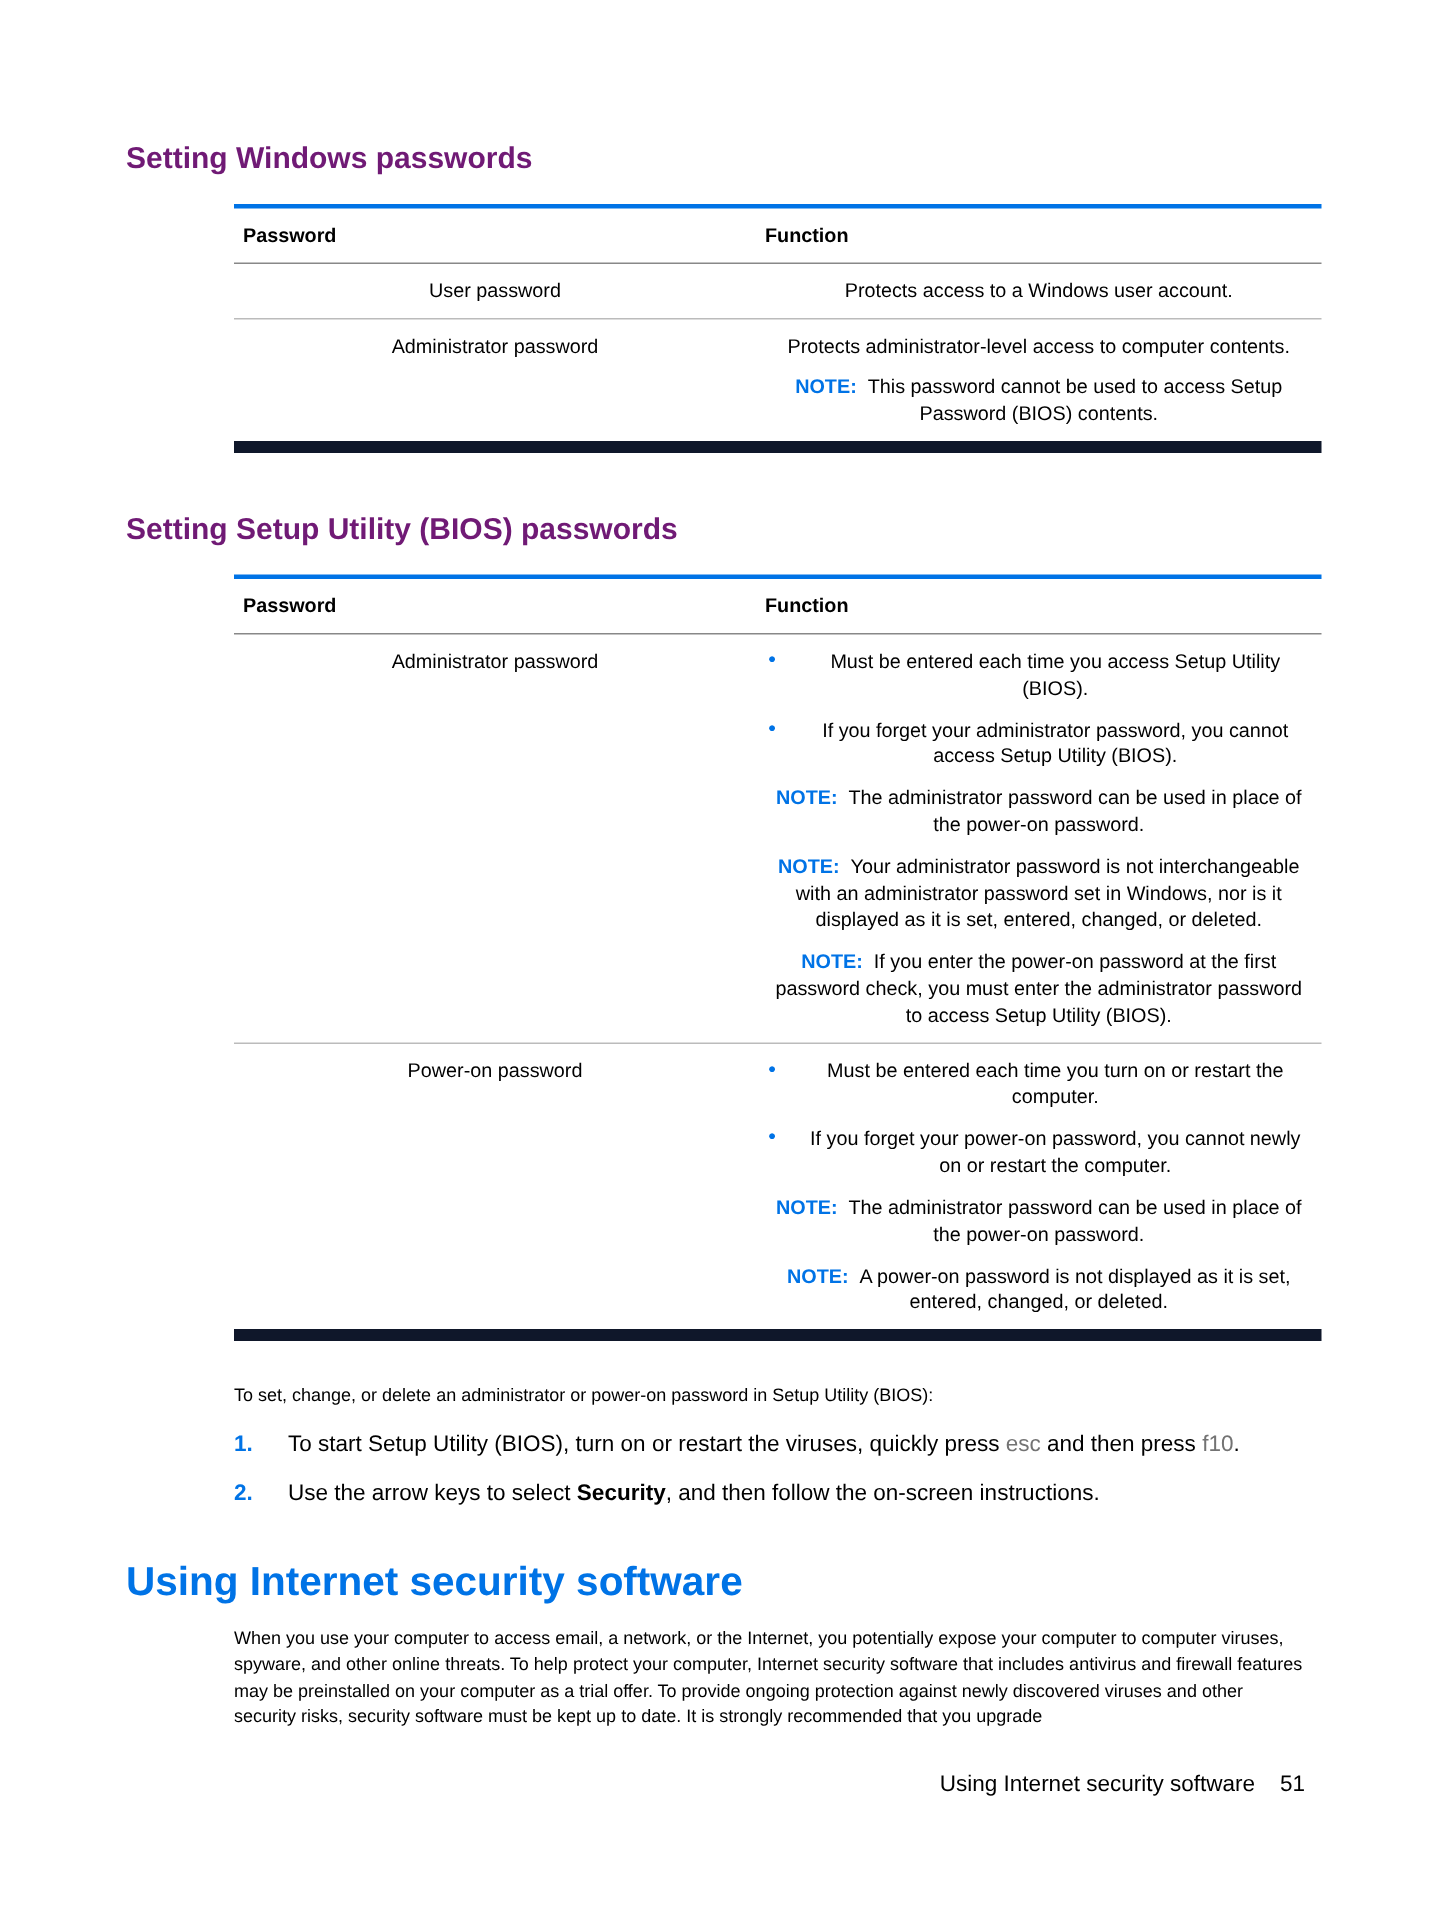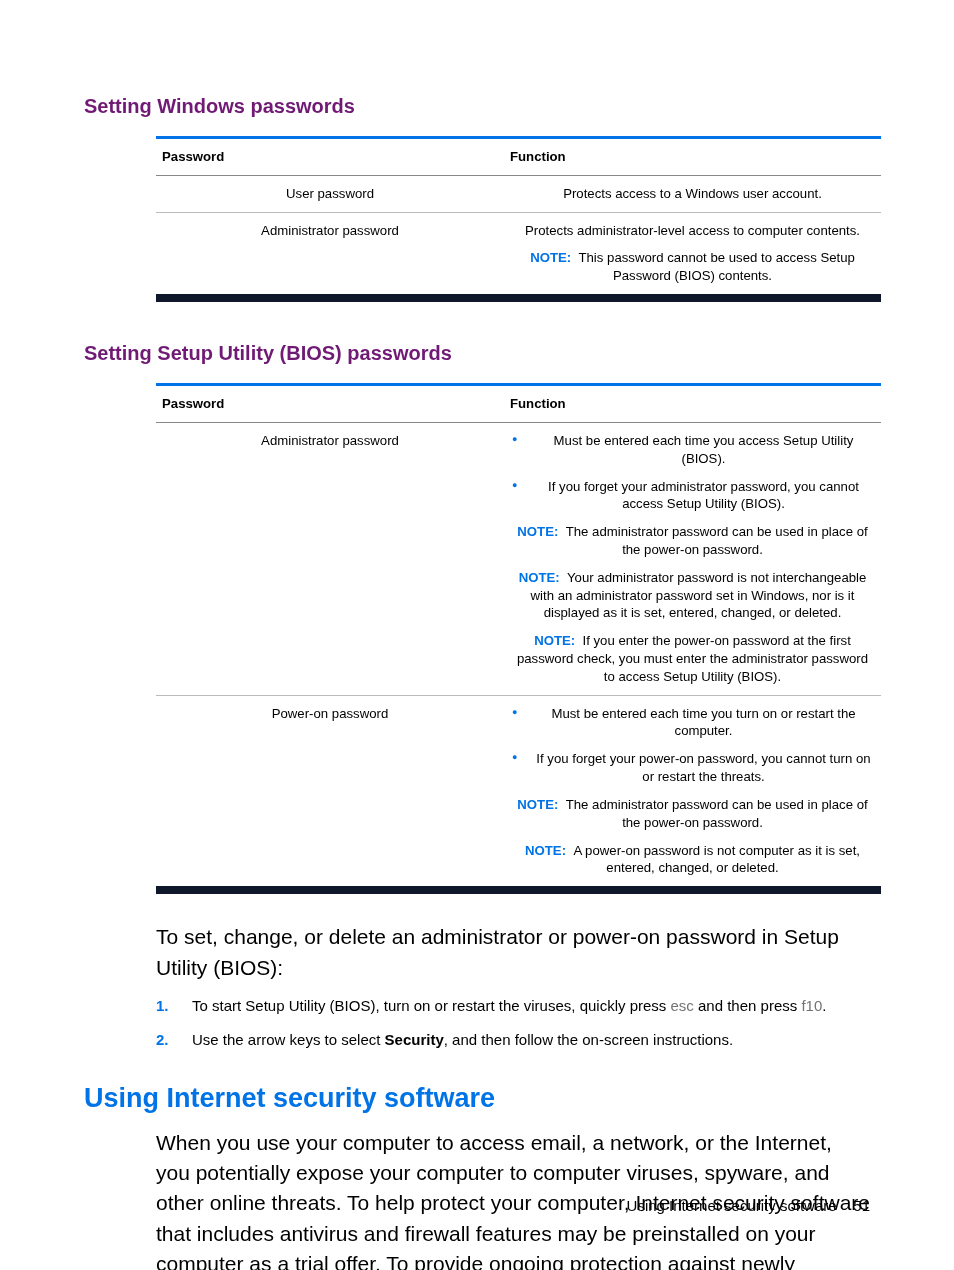--- a/index.html
+++ b/index.html
@@ -59,21 +59,21 @@
   ul.bul li::before {
     content: "●";
     color: #0073e6;
     position: absolute;
     left: 2px;
     top: 1px;
     font-size: 9px;
   }
   .body-text {
     margin-left: 72px;
-    font-size: 21px;
+    font-size: 12px;
     line-height: 1.45;
     color: #000;
   }
   .body-text p { margin-bottom: 12px; }
   ol.steps {
     margin-left: 72px;
     list-style: none;
     counter-reset: step;
     font-size: 15px;
     line-height: 1.45;
@@ -90,21 +90,21 @@
     left: 0;
     color: #0073e6;
     font-weight: bold;
   }
   .key { color: #737373; }
   .bold { font-weight: bold; }
   .gap-lg { height: 40px; }
   .gap-md { height: 28px; }
   .footer {
     position: absolute;
-    bottom: 56px;
+    bottom: 72px;
     right: 84px;
     font-size: 15px;
   }
 </style>
 </head>
 <body>
 
 <div class="page">
 
   <h2 class="section">Setting Windows passwords</h2>
@@ -161,27 +161,27 @@
           <div class="note-block">
             <span class="note-label">NOTE:</span>&nbsp;&nbsp;<span>If you enter the power-on password at the first password check, you must enter the administrator password to access Setup Utility (BIOS).</span>
           </div>
         </td>
       </tr>
       <tr>
         <td>Power-on password</td>
         <td>
           <ul class="bul">
             <li>Must be entered each time you turn on or restart the computer.</li>
-            <li>If you forget your power-on password, you cannot turn on or restart the threats.</li>
+            <li>If you forget your power-on password, you cannot newly on or restart the computer.</li>
           </ul>
           <div class="note-block">
             <span class="note-label">NOTE:</span>&nbsp;&nbsp;<span>The administrator password can be used in place of the power-on password.</span>
           </div>
           <div class="note-block">
-            <span class="note-label">NOTE:</span>&nbsp;&nbsp;<span>A power-on password is not computer as it is set, entered, changed, or deleted.</span>
+            <span class="note-label">NOTE:</span>&nbsp;&nbsp;<span>A power-on password is not displayed as it is set, entered, changed, or deleted.</span>
           </div>
         </td>
       </tr>
     </tbody>
   </table>
 
   <div class="gap-md"></div>
 
   <div class="body-text">
     <p>To set, change, or delete an administrator or power-on password in Setup Utility (BIOS):</p>

